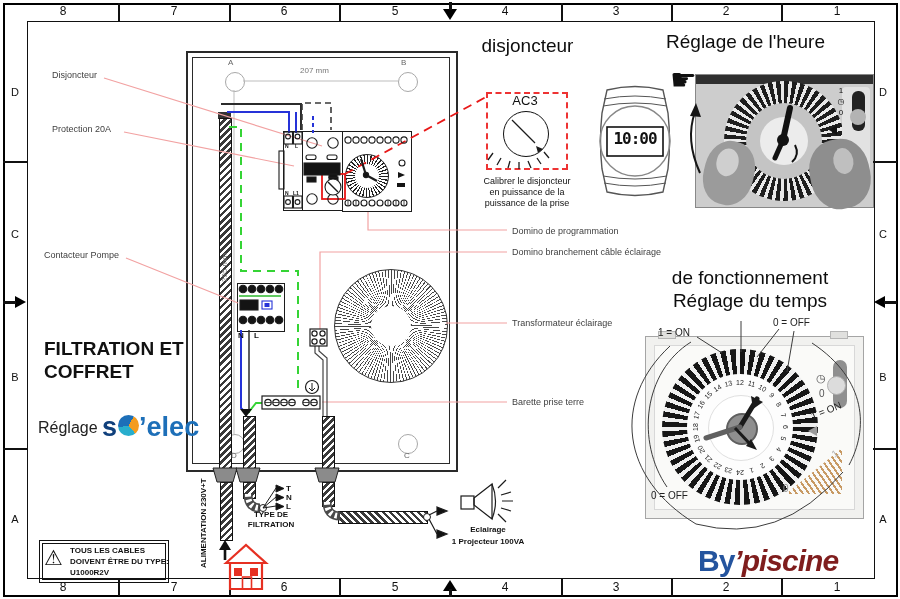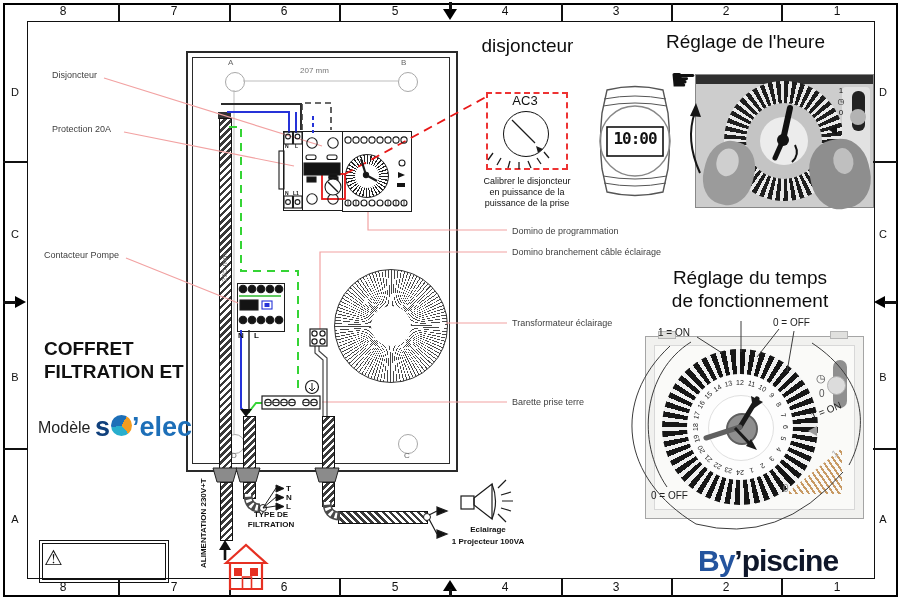--- a/index.html
+++ b/index.html
@@ -280,31 +280,36 @@
 
 <span class="leaderlab" style="left:52px;top:70px;">Disjoncteur</span>
 <span class="leaderlab" style="left:52px;top:124px;">Protection 20A</span>
 <span class="leaderlab" style="left:44px;top:250px;">Contacteur Pompe</span>
 <span class="leaderlab" style="left:512px;top:226px;">Domino de programmation</span>
 <span class="leaderlab" style="left:512px;top:247px;">Domino branchement câble éclairage</span>
 <span class="leaderlab" style="left:512px;top:318px;">Transformateur éclairage</span>
 <span class="leaderlab" style="left:512px;top:397px;">Barette prise terre</span>
 
 <div class="L3" style="left:44px;top:337px;font-size:19px;font-weight:bold;line-height:23px;">
+  <div>FILTRATION ET</div>
   <div>COFFRET</div>
-  <div>FILTRATION ET</div>
 </div>
 <div class="L3" style="left:38px;top:412px;">
-  <span style="font-size:16px;color:#222;vertical-align:middle;">Modèle</span>
+  <span style="font-size:16px;color:#222;vertical-align:middle;">Réglage</span>
   <span style="font-size:27px;font-weight:800;color:#10407c;vertical-align:middle;">s</span><span style="display:inline-block;width:21px;height:21px;border-radius:50%;vertical-align:middle;margin:0 0 4px 1px;background:conic-gradient(from 140deg,#28aecd 0 120deg,#1d6fb8 120deg 250deg,#f39c1f 250deg 360deg);box-shadow:inset 0 0 0 3px #fff0, inset 0 0 0 0 #fff;"></span><span style="font-size:27px;font-weight:800;color:#1d6fb8;vertical-align:middle;">’elec</span>
 </div>
 
 <div class="L3" style="left:39px;top:540px;width:128px;height:41px;border:1.5px solid #111;">
   <div style="position:absolute;inset:2px;border:1px solid #111;"></div>
   <span style="position:absolute;left:4px;top:6px;font-size:21px;line-height:21px;">⚠</span>
+  <div style="position:absolute;left:30px;top:4px;font-size:8px;font-weight:bold;line-height:11px;white-space:nowrap;">
+    <div>TOUS LES CABLES</div>
+    <div>DOIVENT ÊTRE DU TYPE:</div>
+    <div>U1000R2V</div>
+  </div>
 </div>
 
 <div class="L3 vert-text" style="left:199px;top:468px;height:100px;font-size:8px;font-weight:bold;">ALIMENTATION 230V+T</div>
 <div class="L3" style="left:236px;top:510px;width:70px;text-align:center;font-size:8px;font-weight:bold;line-height:10px;">
   <div>TYPE DE</div>
   <div>FILTRATION</div>
 </div>
 <span class="smallbold" style="left:286px;top:484px;">T</span>
 <span class="smallbold" style="left:286px;top:493px;">N</span>
 <span class="smallbold" style="left:286px;top:502px;">L</span>
@@ -344,22 +349,22 @@
   <div class="tri" style="left:133px;top:50px;border-top:5px solid transparent;border-bottom:5px solid transparent;border-right:8px solid #111;"></div>
   <div style="position:absolute;left:8px;top:66px;width:50px;height:64px;background:#9b9b9b;border-radius:45%;transform:rotate(14deg);">
     <div style="position:absolute;left:10px;top:8px;width:22px;height:28px;background:#cfcfcf;border-radius:50%;"></div>
   </div>
   <div style="position:absolute;left:114px;top:64px;width:60px;height:70px;background:#8e8e8e;border-radius:45%;transform:rotate(-12deg);">
     <div style="position:absolute;left:26px;top:10px;width:20px;height:26px;background:#bfbfbf;border-radius:50%;"></div>
   </div>
 </div>
 
 <div class="bigtitle" style="left:635px;top:266px;width:230px;">
+  <div>de fonctionnement</div>
   <div>Réglage du temps</div>
-  <div>de fonctionnement</div>
 </div>
 <div class="L1" style="left:645px;top:336px;width:217px;height:181px;background:#f1f1ef;border:1px solid #a5a5a5;"></div>
 <div class="L1" style="left:654px;top:345px;width:199px;height:163px;background:#fafaf8;border:1px solid #d8d8d8;"></div>
 <div class="L1" style="left:658px;top:331px;width:16px;height:6px;background:#e0e0de;border:1px solid #b5b5b5;"></div>
 <div class="L1" style="left:830px;top:331px;width:16px;height:6px;background:#e0e0de;border:1px solid #b5b5b5;"></div>
 <div class="L1" style="left:786px;top:448px;width:56px;height:46px;background:repeating-linear-gradient(55deg,rgba(0,0,0,0) 0 3px,#c89a64 3px 5px);clip-path:polygon(100% 0,100% 100%,0 100%);"></div>
 <div class="tappet" style="left:662px;top:349px;"></div>
 <div class="L1" style="left:708px;top:395px;width:64px;height:64px;background:#fff;border:1px solid #e0e0e0;border-radius:50%;"></div>
 <div class="L1" style="left:726px;top:413px;width:28px;height:28px;background:#8f8f8f;border:2px solid #5f5f5f;border-radius:50%;"></div>
 <div id="dial-numbers" class="abs" style="left:686px;top:373px;width:108px;height:108px;z-index:10;">
@@ -394,21 +399,21 @@
 <span class="L3" style="left:819px;top:388px;font-size:10px;color:#555;">0</span>
 <div class="tri" style="left:808px;top:426px;border-top:5px solid transparent;border-bottom:5px solid transparent;border-right:9px solid #9a9a9a;z-index:10;"></div>
 <span class="L3" style="left:832px;top:448px;font-size:10px;color:#b0b0b0;transform:rotate(-35deg);">1</span>
 <span class="L3" style="left:783px;top:483px;font-size:10px;color:#909090;">0</span>
 <span class="L3" style="left:658px;top:327px;font-size:10px;color:#222;">1 = ON</span>
 <span class="L3" style="left:773px;top:317px;font-size:10px;color:#222;">0 = OFF</span>
 <span class="L3" style="left:810px;top:405px;font-size:10px;color:#222;transform:rotate(-22deg);">1 = ON</span>
 <span class="L3" style="left:651px;top:490px;font-size:10px;color:#222;">0 = OFF</span>
 
 <div class="L3" style="left:698px;top:544px;font-size:30px;font-weight:bold;letter-spacing:-1px;">
-  <span style="color:#24549e;">By</span><span style="color:#0f172a;">’piscine</span>
+  <span style="color:#24549e;">By</span><span style="color:#7f1d1d;font-style:italic;">’piscine</span>
 </div>
 
 <span class="gen ruler-label" style="left:53px;top:4px;width:20px;">8</span>
 <span class="gen ruler-label" style="left:164px;top:4px;width:20px;">7</span>
 <span class="gen ruler-label" style="left:274px;top:4px;width:20px;">6</span>
 <span class="gen ruler-label" style="left:385px;top:4px;width:20px;">5</span>
 <span class="gen ruler-label" style="left:495px;top:4px;width:20px;">4</span>
 <span class="gen ruler-label" style="left:606px;top:4px;width:20px;">3</span>
 <span class="gen ruler-label" style="left:716px;top:4px;width:20px;">2</span>
 <span class="gen ruler-label" style="left:827px;top:4px;width:20px;">1</span>

